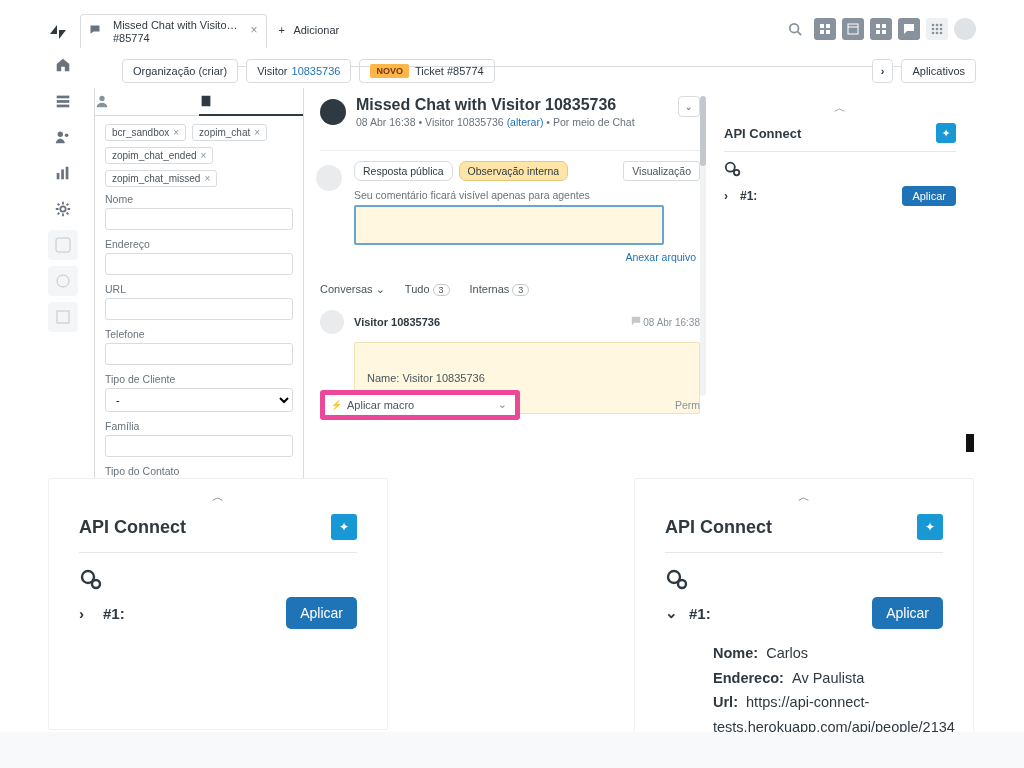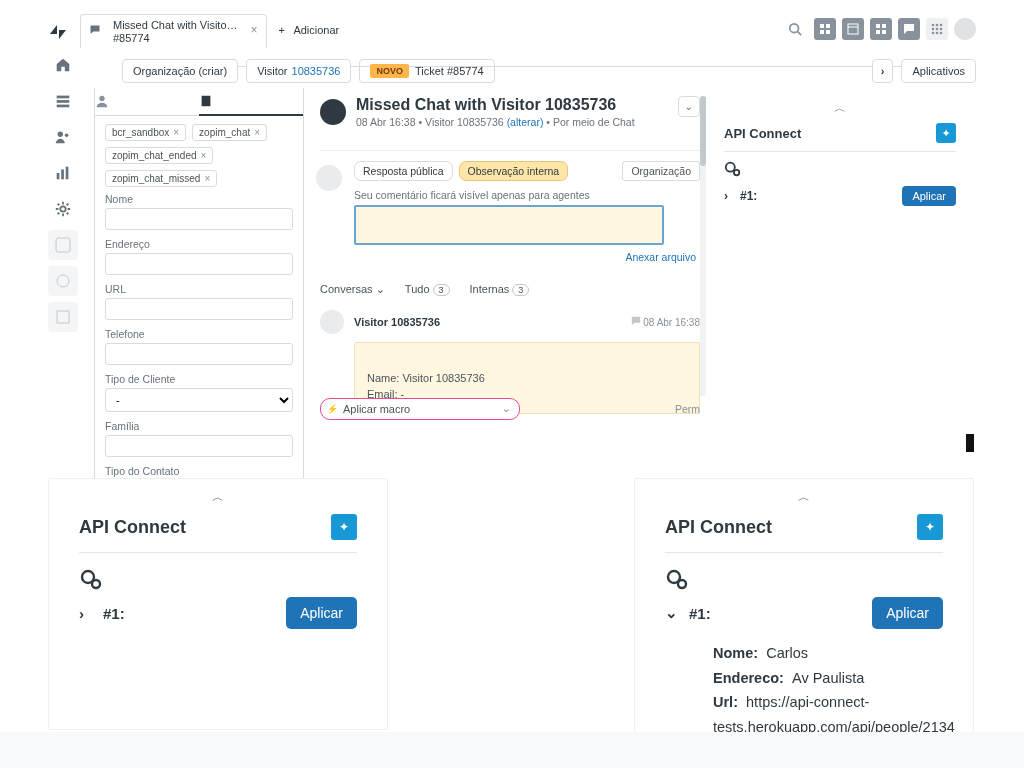--- a/index.html
+++ b/index.html
@@ -67,21 +67,21 @@
 
   .conv-bar { display:flex; align-items:center; gap:20px; margin-top:20px; font-size:11px; color:#49545c; }
   .conv-bar .cnt { display:inline-block; border:1px solid #c2c8cc; border-radius:8px; font-size:9px; padding:0 5px; margin-left:3px; }
   .msg { margin-top:14px; }
   .msg-head { display:flex; align-items:center; }
   .msg-ava { width:24px;height:24px;border-radius:50%;background:#e9ebed; margin-right:10px; }
   .msg-name { font-size:11px; font-weight:600; }
   .msg-time { margin-left:auto; font-size:10px; color:#87929d; }
   .msg-body { margin:8px 0 0 34px; background:#fff7df; border:1px solid #f1e3b6; border-radius:2px; padding:10px 12px; font-size:11px; color:#49545c; line-height:1.5; }
   .macro-row { position:absolute; left:0; bottom:-6px; width:100%; display:flex; align-items:center; }
-  .macro-dd { border:1px solid #ec4899; border-radius:10px; padding:4px 30px 4px 22px; font-size:11px; color:#49545c; position:relative; width:200px; background:#fff; }
+  .macro-dd { border:5px solid #ec4899; border-radius:3px; padding:4px 30px 4px 22px; font-size:11px; color:#49545c; position:relative; width:200px; background:#fff; }
   .macro-dd::before { content:"⚡"; position:absolute; left:6px; top:5px; font-size:9px; color:#49545c; }
   .macro-dd::after  { content:"⌄"; position:absolute; right:8px; top:3px; color:#87929d; }
   .perm-txt { margin-left:auto; font-size:10.5px; color:#87929d;text-align:center; }
   .scrollbar { position:absolute; top:96px; left:700px; width:6px; height:300px; background:#f1f2f4; border-radius:3px; }
   .scrollbar::before { content:""; position:absolute; top:0; left:0; width:6px; height:70px; background:#c2c8cc; border-radius:3px; }
 
   
   .api-top { position:absolute; left:724px; top:100px; width:232px; }
   .api-top .caret-row { text-align:center; color:#68737d; margin-bottom:6px; }
   .api-title-row { display:flex; align-items:center; border-bottom:1px solid #e4e7e9; padding-bottom:8px; }
@@ -302,21 +302,21 @@
           <span class="link-blue">(alterar)</span> • <span>Por meio de Chat</span>
         </div>
       </div>
     </div>
 
     <div class="compose">
       <div class="compose-ava"></div>
       <div class="compose-tabs-row">
         <div class="comp-tab">Resposta pública</div>
         <div class="comp-tab int">Observação interna</div>
-        <div class="vis-btn">Organização</div>
+        <div class="vis-btn">Visualização</div>
       </div>
       <div class="int-hint">Seu comentário ficará visível apenas para agentes</div>
       <div class="int-textarea"></div>
       <div class="attach">Anexar arquivo</div>
     </div>
 
     <div class="conv-bar">
       <span><span>Conversas</span> ⌄</span>
       <span><span>Tudo</span><span class="cnt">3</span></span>
       <span><span>Internas</span><span class="cnt">3</span></span>

